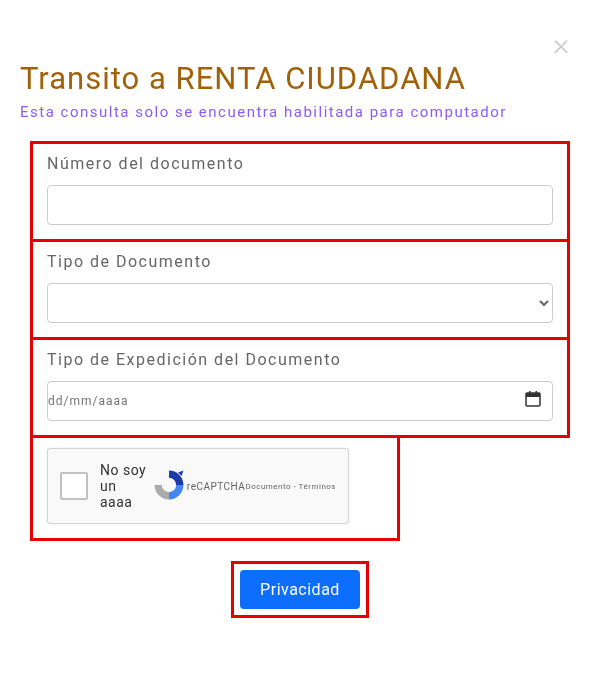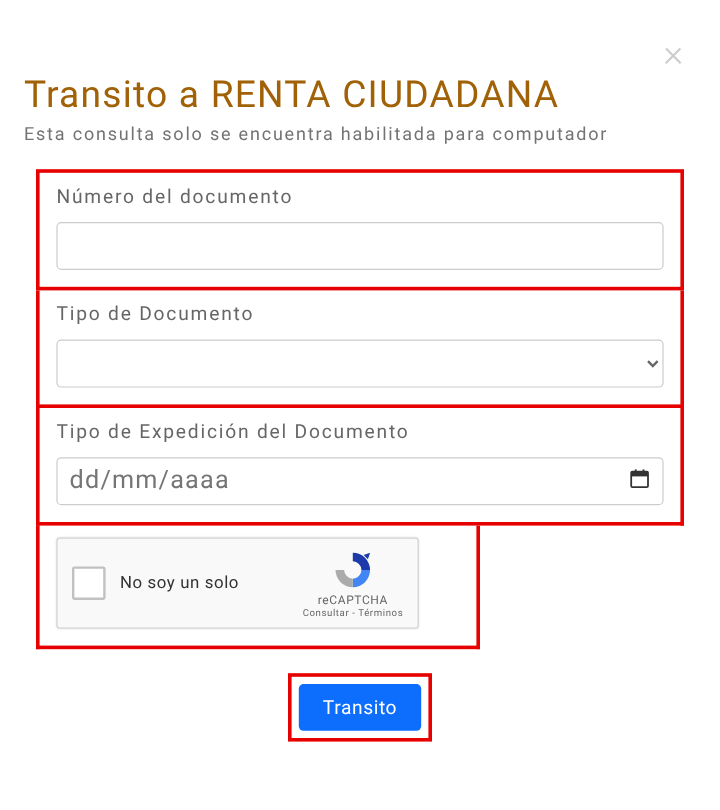--- a/index.html
+++ b/index.html
@@ -28,21 +28,21 @@
     .title {
       font-size: 31px;
       color: #a16207;
       font-weight: 400;
       margin-top: 40px;
       margin-bottom: 5px;
       letter-spacing: 1px;
     }
     .subtitle {
       font-size: 15px;
-      color: #737373;
+      color: #8b5cf6;
       letter-spacing: 1.5px;
       margin-bottom: 18px;
       line-height: 1.4;
     }
     .form {
       padding: 0 10px;
     }
     .highlight {
       border: 3px solid #e60000;
       padding: 10px 14px 14px 14px;
@@ -57,22 +57,22 @@
       letter-spacing: 1.5px;
       margin-bottom: 12px;
       display: block;
     }
     .select, .text-input, .date-input {
       width: 100%;
       height: 40px;
       border: 1px solid #ccc;
       border-radius: 4px;
       background: #fff;
-      font-size: 21px;
-      padding: 0 10px;
+      font-size: 12px;
+      padding: 0 0;
       color: #666;
       font-family: inherit;
       letter-spacing: 1px;
     }
     .date-wrapper {
       position: relative;
       width: 100%;
     }
     .date-input {
       padding-right: 35px;
@@ -112,21 +112,21 @@
       flex-shrink: 0;
     }
     .recaptcha-label {
       font-size: 14px;
       color: #333;
       margin-left: 12px;
       flex: 1;
     }
     .recaptcha-right {
       display: flex;
-      flex-direction: column;
+      flex-direction: row;
       align-items: center;
       font-size: 8px;
       color: #666;
       text-align: right;
     }
     .recaptcha-logo {
       width: 36px;
       height: 36px;
       margin-bottom: 2px;
     }
@@ -190,33 +190,33 @@
             <rect x="4" y="0" width="1.5" height="3" fill="#333"></rect>
             <rect x="10.5" y="0" width="1.5" height="3" fill="#333"></rect>
           </svg>
       </span>
     </div>
   </div>
 
   <div class="recaptcha-wrap">
     <div class="recaptcha">
       <div class="recaptcha-checkbox"></div>
-      <span class="recaptcha-label">No soy un solo</span>
+      <span class="recaptcha-label">No soy un aaaa</span>
       <div class="recaptcha-right">
         <svg class="recaptcha-logo" viewBox="0 0 40 40">
           <path d="M20 4 A16 16 0 0 1 36 20 L28 20 A8 8 0 0 0 20 12 Z" fill="#1c3aa9"></path>
           <path d="M36 20 A16 16 0 0 1 20 36 L20 28 A8 8 0 0 0 28 20 Z" fill="#4285f4"></path>
           <path d="M20 36 A16 16 0 0 1 4 20 L12 20 A8 8 0 0 0 20 28 Z" fill="#ababab"></path>
           <polygon points="30,6 36,4 34,10" fill="#1c3aa9"></polygon>
         </svg>
         <span class="recaptcha-brand">reCAPTCHA</span>
-        <span class="recaptcha-links">Consultar - Términos</span>
+        <span class="recaptcha-links">Documento - Términos</span>
       </div>
     </div>
   </div>
 
   <div class="submit-wrap">
     <div class="submit-highlight">
-      <button class="submit-btn">Transito</button>
+      <button class="submit-btn">Privacidad</button>
     </div>
   </div>
 
 </div>
 
 </body></html>

